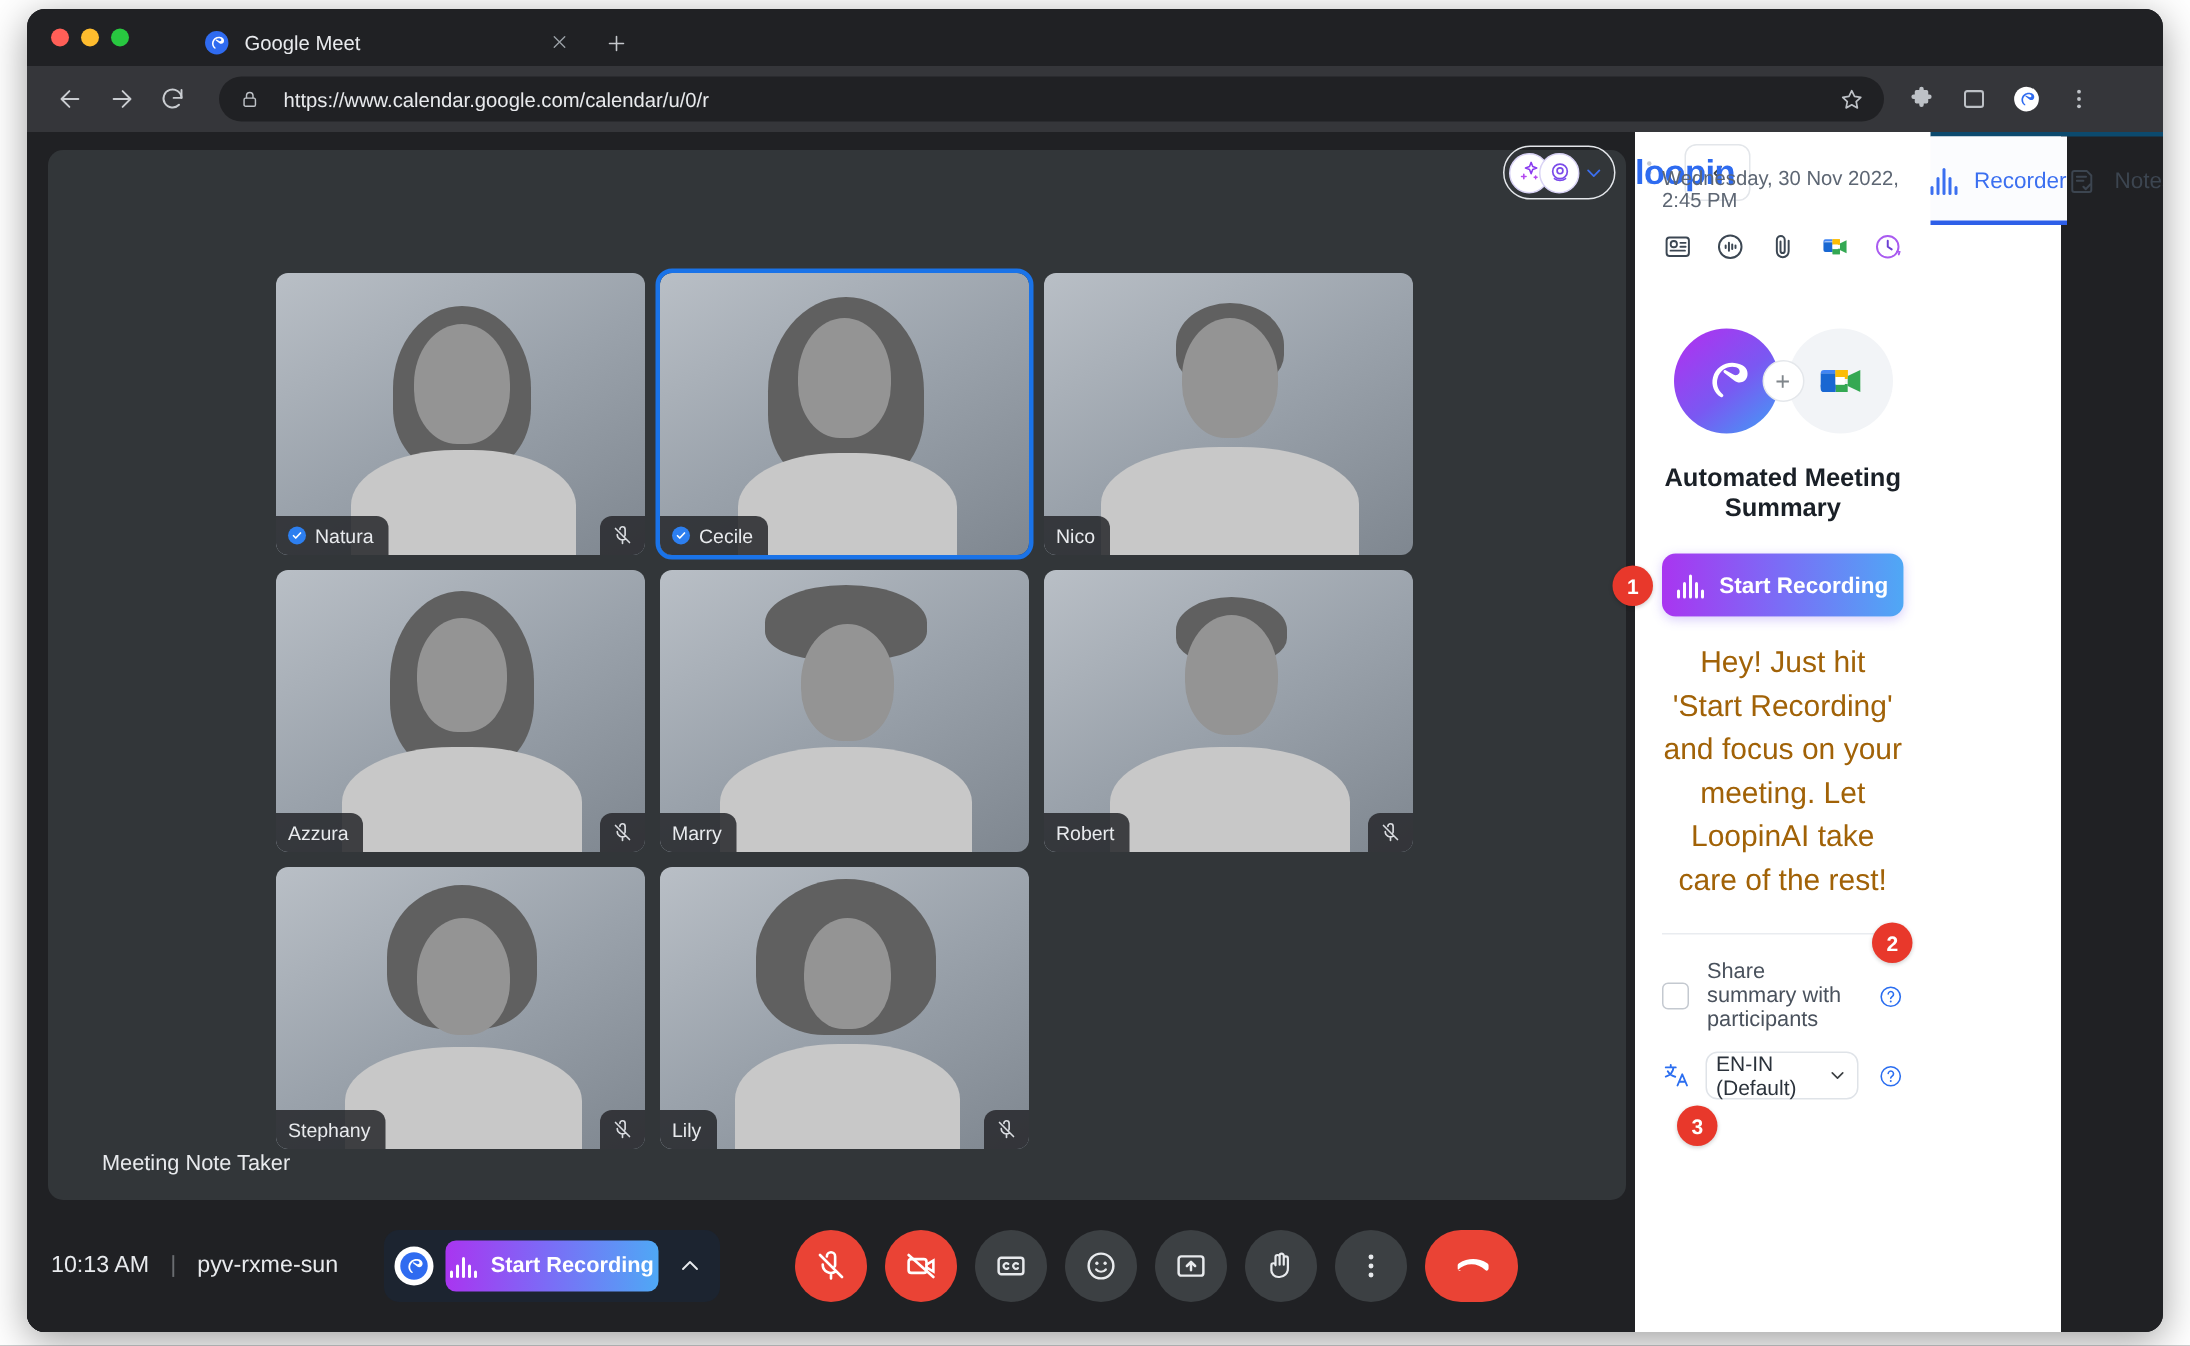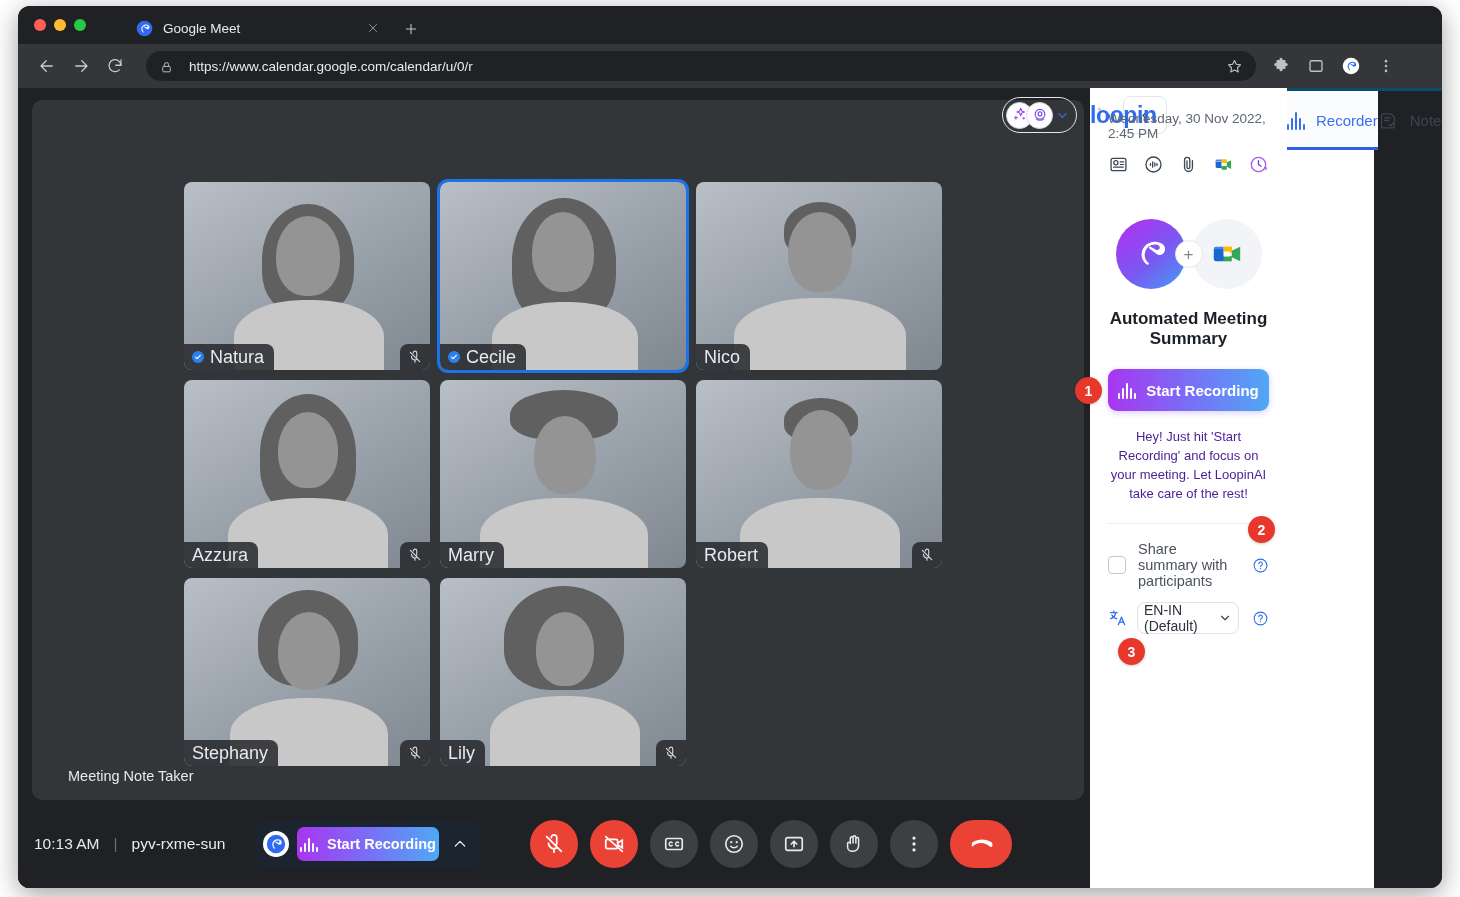--- a/index.html
+++ b/index.html
@@ -168,21 +168,21 @@
   .tile-name {
     position: absolute;
     left: 0; bottom: 0;
     max-width: 76%;
     height: 26px;
     display: flex; align-items: center; gap: 6px;
     padding: 0 10px 0 8px;
     background: rgba(32,33,36,0.82);
     border-radius: 0 8px 0 8px;
     color: #e8eaed;
-    font-size: 18px;
+    font-size: 13px;
     white-space: nowrap;
   }
   .verified-dot {
     width: 12px; height: 12px; flex: 0 0 12px;
     border-radius: 50%;
     background: #2d7ff0;
     display: flex; align-items: center; justify-content: center;
   }
   .verified-dot svg { width: 8px; height: 8px; color: #fff; }
   .tile-mute {
@@ -385,22 +385,22 @@
     background: linear-gradient(90deg, #a935f0 0%, #7b6cf6 48%, #4fa8f5 100%);
     display: flex; align-items: center; justify-content: center;
     gap: 10px;
     color: #fff; font-size: 15px; font-weight: bold;
     box-shadow: 0 2px 7px rgba(122,90,240,0.28);
   }
 
   #helper-text {
     margin-top: 17px;
     text-align: center;
-    font-size: 13px; line-height: 1.45;
-    color: #4c1d95;
+    font-size: 20px; line-height: 1.45;
+    color: #a16207;
   }
 
   #panel-divider {
     margin-top: 20px;
     height: 1px; background: #e9ecf0;
   }
 
   #share-row {
     position: relative;
     margin-top: 17px;

